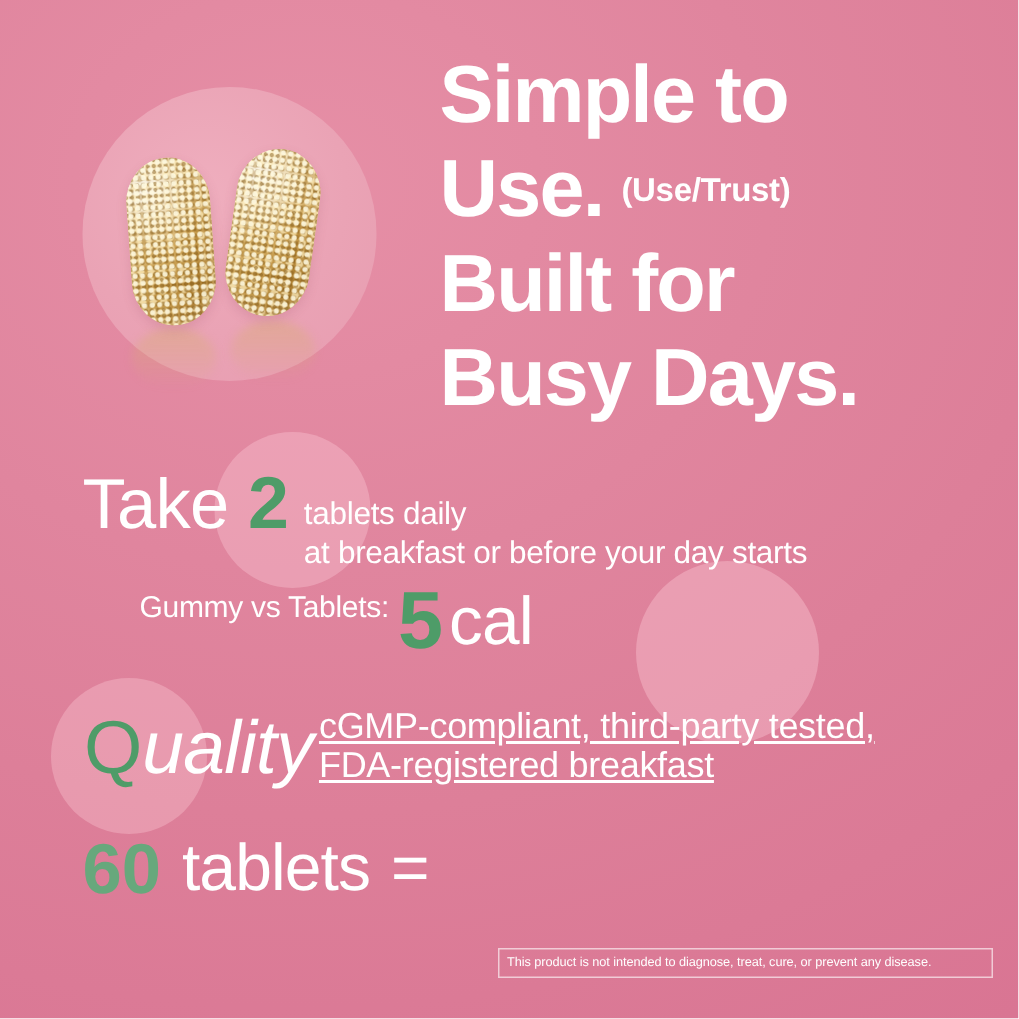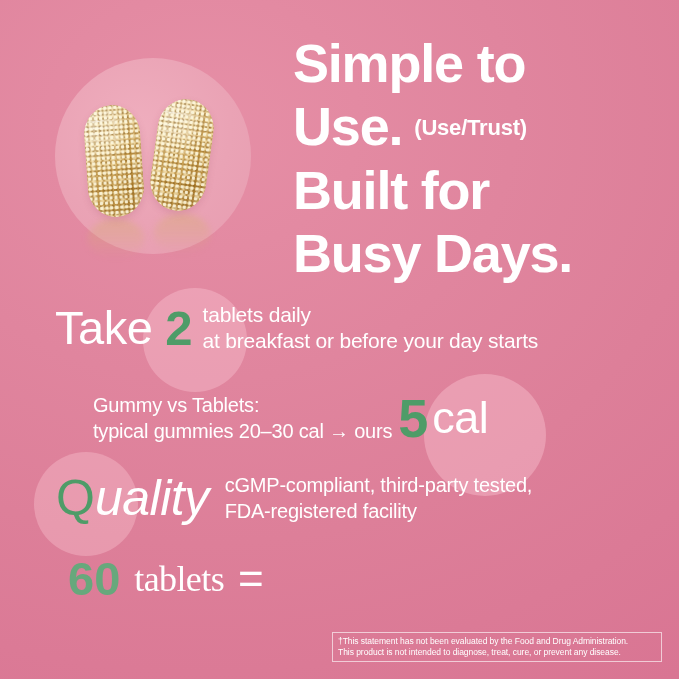--- a/index.html
+++ b/index.html
@@ -110,42 +110,43 @@
     font-size: 22px;
     font-weight: bold;
     letter-spacing: -0.2px;
     margin-left: 12px;
     vertical-align: 10px;
   }
 
   
   .row { position: absolute; display: flex; align-items: center; }
 
-  #row-take { left: 55px; top: 302px; align-items: center; }
+  #row-take { left: 55px; top: 290px; align-items: center; }
   #take-word {
     color: #ffffff;
     font-size: 47px;
     line-height: 50px;
     letter-spacing: -0.5px;
   }
   #take-count {
     color: #4e9c68;
     font-size: 49px;
     font-weight: bold;
     line-height: 50px;
     margin: 0 10px 0 13px;
   }
   .two-line {
     color: #ffffff;
     font-size: 21px;
     line-height: 26px;
     letter-spacing: -0.2px;
-  }
-
-  #row-gummy { left: 93px; top: 392px; align-items: center; }
+    margin-top: 40px;
+  }
+
+  #row-gummy { left: 93px; top: 392px; align-items: flex-start; }
   #gummy-text {
     color: #ffffff;
     font-size: 20px;
     line-height: 26px;
     letter-spacing: -0.2px;
   }
   #cal-number {
     color: #4e9c68;
     font-size: 54px;
     font-weight: bold;
@@ -168,40 +169,40 @@
   }
   #quality-rest {
     color: #ffffff;
     font-size: 50px;
     line-height: 52px;
     letter-spacing: -0.5px;
     font-style: italic;
   }
   #quality-detail {
     color: #ffffff;
-    font-size: 20px;
+    font-size: 24px;
     line-height: 26px;
     letter-spacing: -0.2px;
-    margin-left: 16px;
-  }
-
-  #row-count { left: 55px; top: 553px; align-items: flex-start; margin-left: 13px; }
+    margin-left: 4px;
+    text-decoration: underline;
+  }
+
+  #row-count { left: 55px; top: 553px; align-items: flex-start; }
   .count-num {
     color: #67a87c;
     font-size: 47px;
     font-weight: bold;
     line-height: 52px;
   }
   .count-word {
     color: #ffffff;
-    font-size: 36px;
+    font-size: 44px;
     line-height: 52px;
     letter-spacing: -0.6px;
     margin: 0 14px;
-    font-family: Liberation Serif, serif;
   }
   #count-equals {
     color: #ffffff;
     font-size: 44px;
     line-height: 52px;
     margin-right: 14px;
   }
 
   
   #disclaimer {
@@ -249,39 +250,37 @@
     <span id="take-count">2</span>
     <span class="two-line">
       <span>tablets daily</span><br>
       <span>at breakfast or before your day starts</span>
     </span>
   </div>
 
   <div class="row" id="row-gummy">
     <span id="gummy-text">
       <span>Gummy vs Tablets:</span><br>
-      <span>typical gummies 20–30 cal → ours</span>
     </span>
     <span id="cal-number">5</span>
     <span id="cal-unit">cal</span>
   </div>
 
   <div class="row" id="row-quality">
     <span id="quality-q">Q</span>
       <span id="quality-rest">uality</span>
     <span id="quality-detail">
       <span>cGMP-compliant, third-party tested,</span><br>
-      <span>FDA-registered facility</span>
+      <span>FDA-registered breakfast</span>
     </span>
   </div>
 
   <div class="row" id="row-count">
     <span class="count-num">60</span>
     <span class="count-word">tablets</span>
     <span id="count-equals">=</span>
   </div>
 
   <div id="disclaimer">
-    <div>†This statement has not been evaluated by the Food and Drug Administration.</div>
     <div>This product is not intended to diagnose, treat, cure, or prevent any disease.</div>
   </div>
 
 </div>
 
 </body></html>

